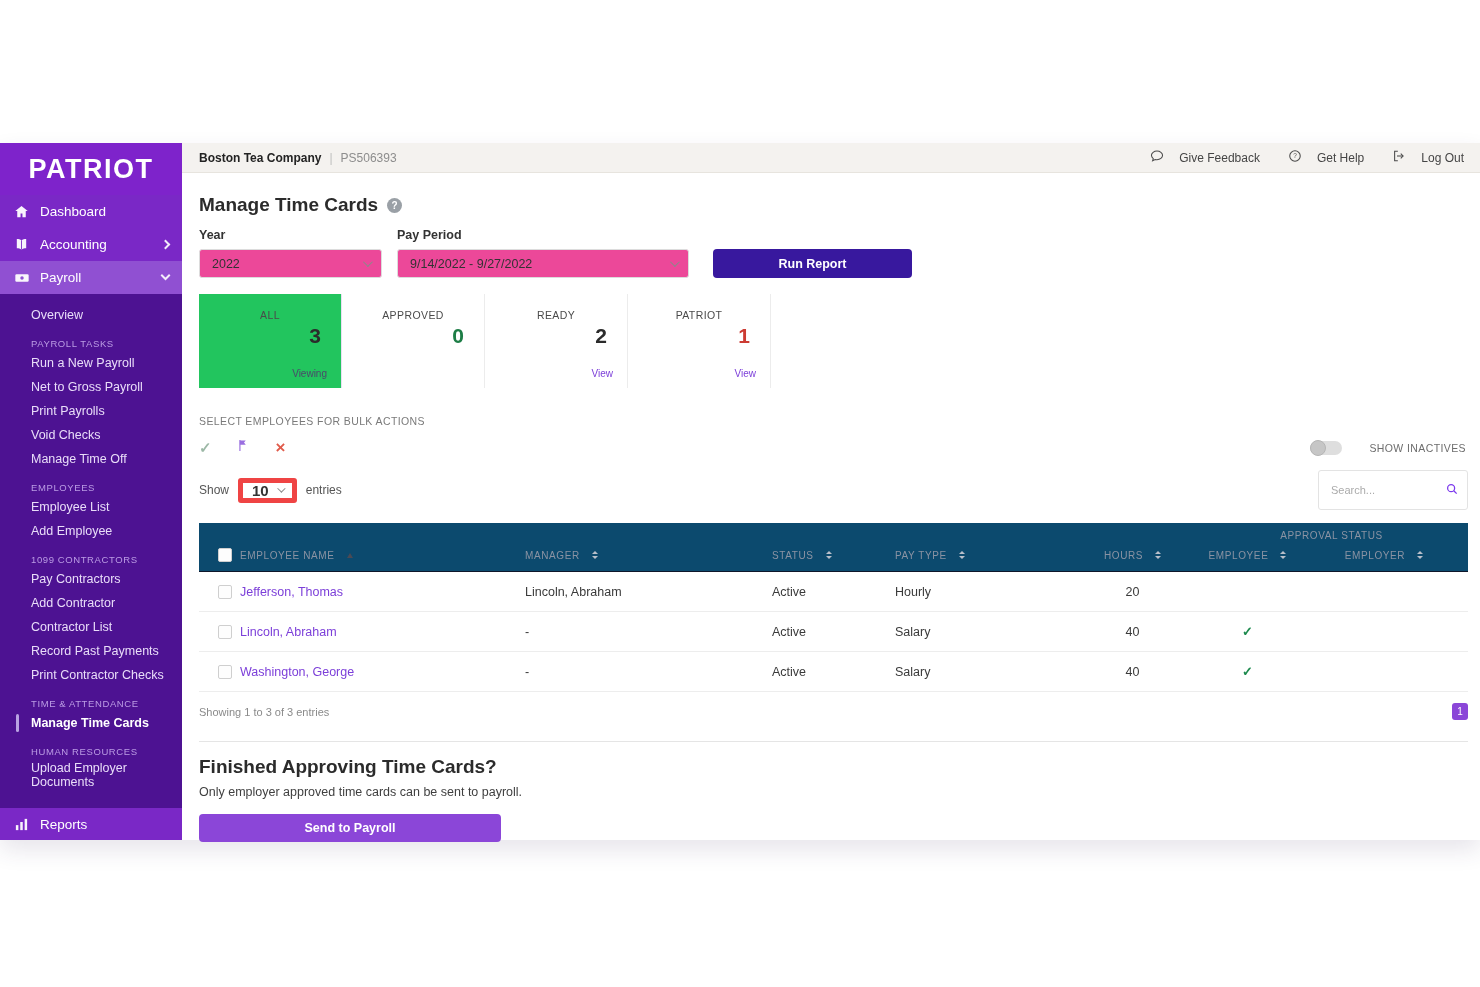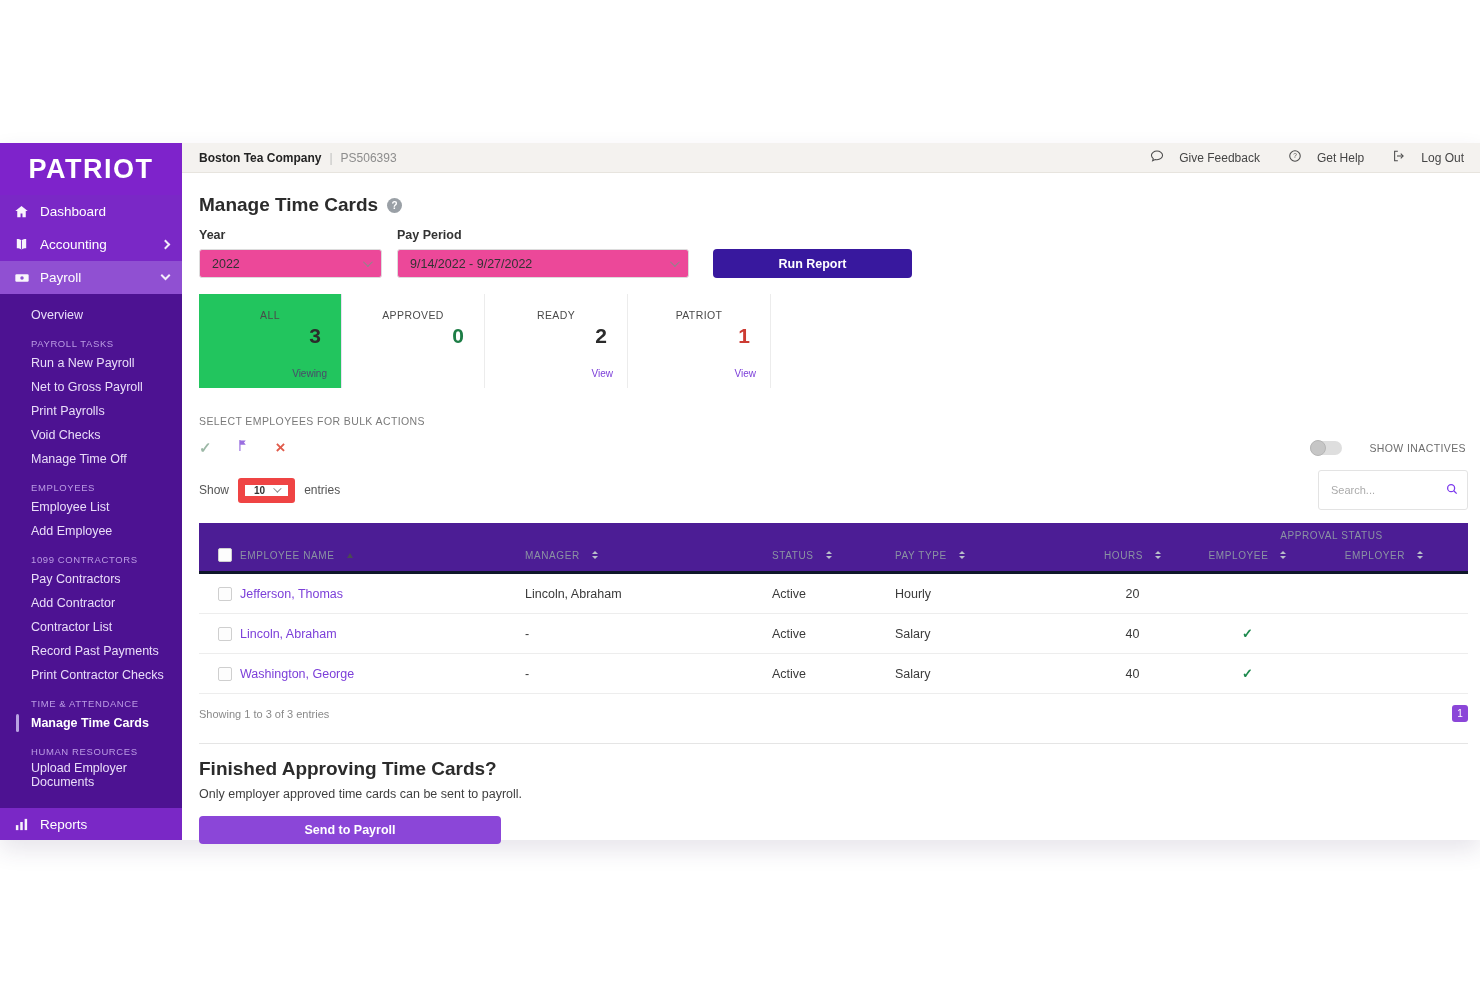--- a/index.html
+++ b/index.html
@@ -89,32 +89,32 @@
   .bulk-icons { display:flex; align-items:center; gap:25px; }
   .bulk-check { color:#9cb8a6; font-size:15px; font-weight:bold; }
   .bulk-x { color:#e05b4b; font-size:17px; font-weight:bold; line-height:14px; }
   .toggle-wrap { margin-left:auto; display:flex; align-items:center; gap:27px;
                  font-size:10.5px; color:#6d6d6d; letter-spacing:.4px; padding-right:2px; }
   .toggle { width:32px; height:14px; background:#dedede; border-radius:8px; position:relative; }
   .toggle .knob { position:absolute; left:0; top:-1px; width:16px; height:16px;
                   border-radius:50%; background:#c6c6c6; border:1px solid #b5b5b5; }
 
   .entries-row { margin-top:13px; display:flex; align-items:center; font-size:12px; color:#555; }
-  .entries-select { margin:0 9px; height:25px; border:7px solid #ef4444; border-radius:3px;
+  .entries-select { margin:0 9px; height:25px; border:5px solid #ef4444; border-radius:3px;
                     background:#fff; display:flex; align-items:center; gap:8px;
-                    padding:0 9px; font-size:10px; color:#333; font-weight:bold; }
+                    padding:0 9px; font-size:15px; color:#333; font-weight:bold; }
   .entries-select .sel-chev { width:6px; height:6px; }
   .search-box { margin-left:auto; width:150px; height:40px; border:1px solid #e3e3e3;
                 border-radius:3px; display:flex; align-items:center; padding:0 8px 0 10px; }
   .search-box input { border:none; outline:none; flex:1; min-width:0; font-size:11px;
                 color:#333; background:transparent; font-family:inherit; }
   .search-box input::placeholder { color:#ababab; }
 
   .table { margin-top:13px; }
-  .thead { background:#4c1d95; border-bottom:3px solid #0f172a; }
+  .thead { background:#0c4a6e; border-bottom:1px solid #0f172a; }
   .group-row { display:flex; padding-top:7px; font-size:10px; color:#8b93a3; letter-spacing:.6px; }
   .group-spacer { width:996px; }
   .group-cell { flex:1; text-align:center; }
   .hrow { display:flex; align-items:center; padding:7px 0 9px 0; font-size:10px;
           color:#8b93a3; letter-spacing:.6px; }
   .c1 { width:41px; padding-left:19px; }
   .c2 { width:285px; }
   .c3 { width:247px; }
   .c4 { width:123px; }
   .c5 { width:175px; }

